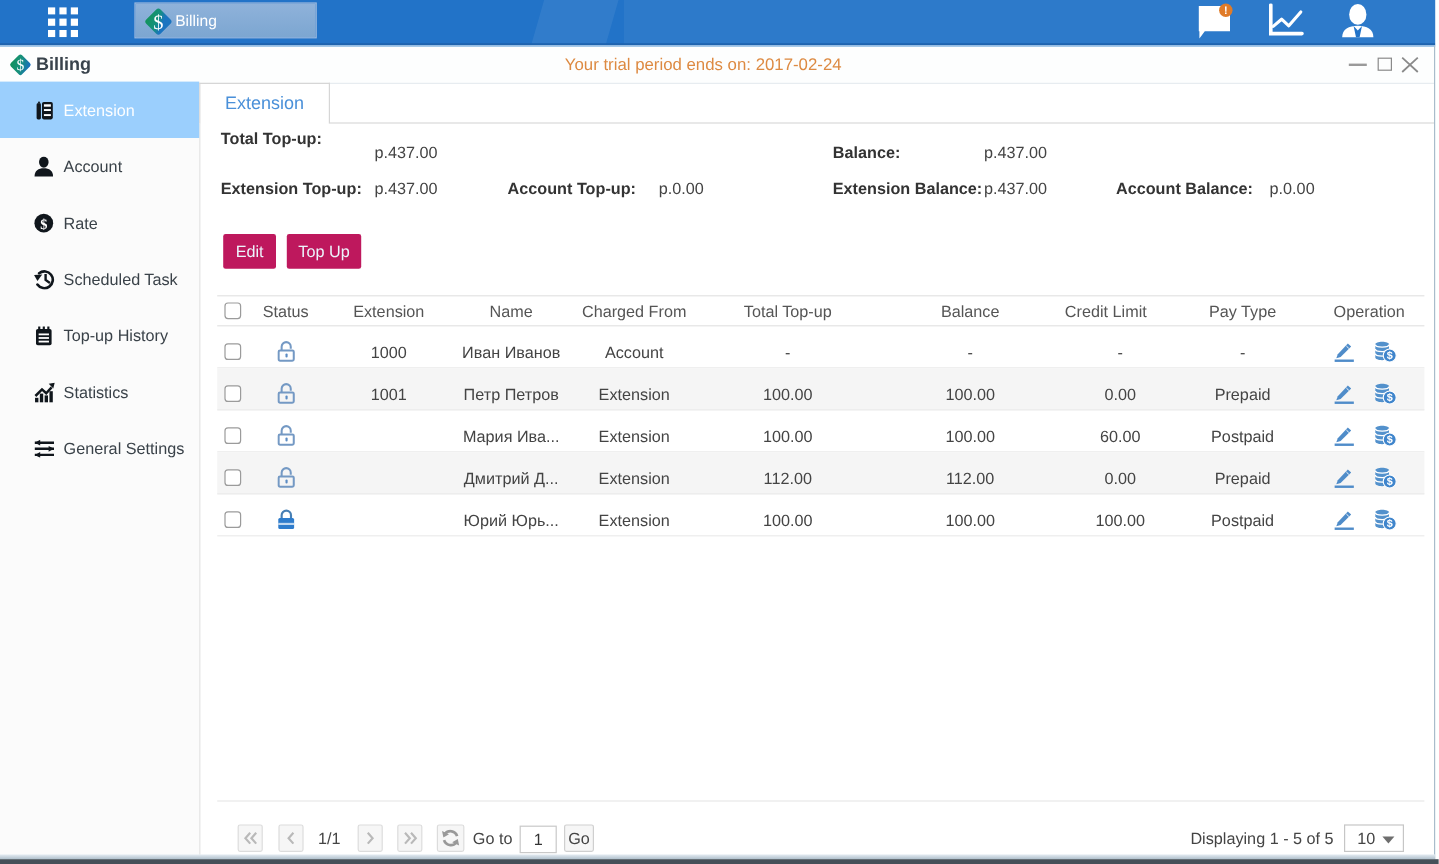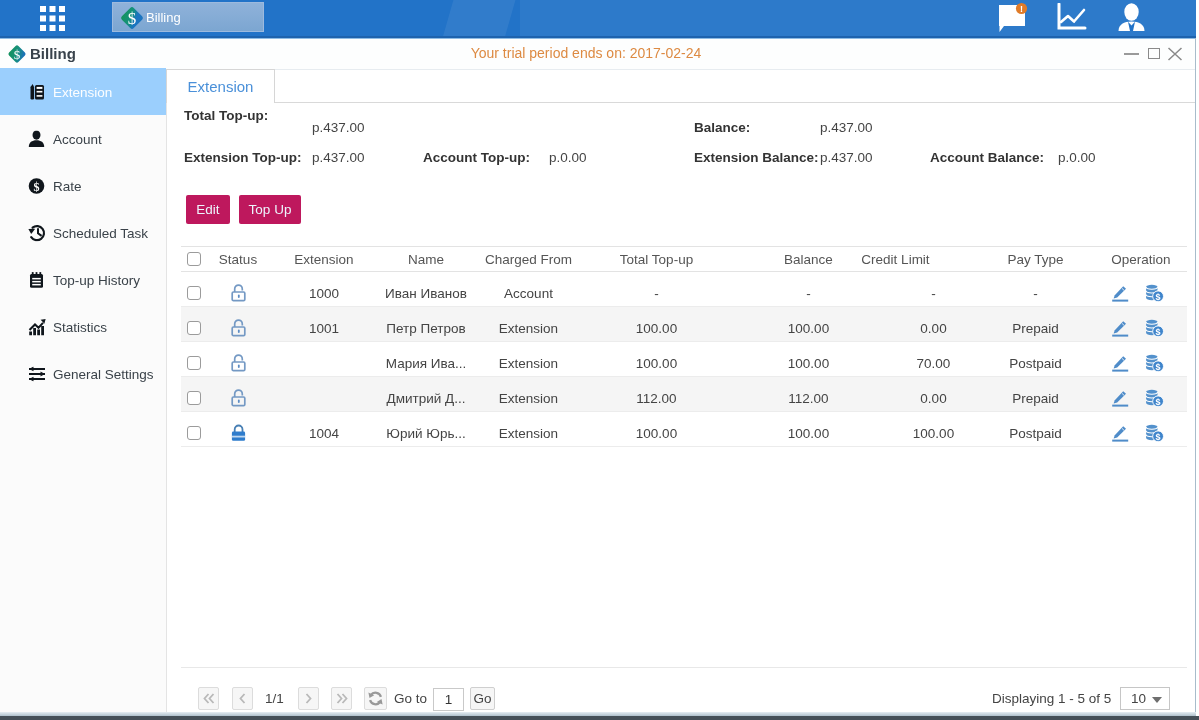--- a/index.html
+++ b/index.html
@@ -230,21 +230,21 @@
 <div class="btn" style="left:239px;top:195px;width:62px;">Top Up</div>
 
 <div class="abs" id="grid">
     <div class="hrow">
       <div class="cell hcell" style="left: 29px; width: 56px;">Status</div>
       <div class="cell hcell" style="left: 85px; width: 116px;">Extension</div>
       <div class="cell hcell" style="left: 201px; width: 88px;">Name</div>
       <div class="cell hcell" style="left: 289px; width: 117px;">Charged From</div>
       <div class="cell hcell" style="left: 406px; width: 139px;">Total Top-up</div>
       <div class="cell hcell" style="left: 545px; width: 165px;">Balance</div>
-      <div class="cell hcell" style="left: 672px; width: 85px;">Credit Limit</div>
+      <div class="cell hcell" style="left: 698px; width: 85px;">Credit Limit</div>
       <div class="cell hcell" style="left: 795px; width: 119px;">Pay Type</div>
       <div class="cell hcell" style="left: 914px; width: 92px;">Operation</div>
       <div class="cb"></div>
     </div>
     <div class="trow" style="top: 26px;">
       <div class="cb"></div>
       <div class="cell" style="left: 29px; width: 56px;">
         <svg width="15" height="18" viewBox="0 0 15 18">
           <g fill="none" stroke="#7499c4" stroke-width="1.7">
             <path d="M3.7 8 V4.9 A3.8 3.8 0 0 1 11.3 4.9 V6.6" fill="none"></path>
@@ -332,21 +332,21 @@
             <path d="M3.7 8 V4.9 A3.8 3.8 0 0 1 11.3 4.9 V6.6" fill="none"></path>
             <rect x="1.2" y="8" width="12.6" height="8.6" rx="1.2" fill="none"></rect>
           </g>
           <rect x="6.9" y="10.6" width="1.8" height="3.4" rx="0.9" fill="#5c8cc4"></rect>
         </svg>
       </div>
       <div class="cell" style="left: 201px; width: 88px;">Мария Ива...</div>
       <div class="cell" style="left: 289px; width: 117px;">Extension</div>
       <div class="cell" style="left: 406px; width: 139px;">100.00</div>
       <div class="cell" style="left: 545px; width: 165px;">100.00</div>
-      <div class="cell" style="left: 710px; width: 85px;">70.00</div>
+      <div class="cell" style="left: 710px; width: 85px;">60.00</div>
       <div class="cell" style="left: 795px; width: 119px;">Postpaid</div>
       <div class="cell" style="left: 914px; width: 92px; justify-content: flex-start; padding-left: 16px; box-sizing: border-box;">
         <svg width="19" height="17" viewBox="0 0 19 17">
           <g fill="#4f8cc9">
             <path d="M12.2 1.2 L15 3.8 L6.2 12.6 L2.6 13.6 L3.8 10.2 Z"></path>
             <rect x="1.2" y="14.6" width="16" height="2"></rect>
           </g>
           <path d="M11 3.4 L13 5.3" stroke="#fff" stroke-width="0.8"></path>
         </svg>
         <span style="display:inline-block;width:15px"></span>
@@ -406,21 +406,20 @@
     </div>
     <div class="trow" style="top: 166px;">
       <div class="cb"></div>
       <div class="cell" style="left: 29px; width: 56px;">
         <svg width="15" height="18" viewBox="0 0 15 18">
           <path d="M3.7 8 V5.4 A3.9 3.9 0 0 1 11.5 5.4 V8" fill="none" stroke="#477fb4" stroke-width="1.8"></path>
           <rect x="0.9" y="7.6" width="13.2" height="9.2" rx="1.3" fill="#2e7ccc"></rect>
           <rect x="0.9" y="11.7" width="13.2" height="1.8" fill="#fff" opacity="0.7"></rect>
         </svg>
       </div>
-      <div class="cell" style="left: 85px; width: 116px;">1004</div>
       <div class="cell" style="left: 201px; width: 88px;">Юрий Юрь...</div>
       <div class="cell" style="left: 289px; width: 117px;">Extension</div>
       <div class="cell" style="left: 406px; width: 139px;">100.00</div>
       <div class="cell" style="left: 545px; width: 165px;">100.00</div>
       <div class="cell" style="left: 710px; width: 85px;">100.00</div>
       <div class="cell" style="left: 795px; width: 119px;">Postpaid</div>
       <div class="cell" style="left: 914px; width: 92px; justify-content: flex-start; padding-left: 16px; box-sizing: border-box;">
         <svg width="19" height="17" viewBox="0 0 19 17">
           <g fill="#4f8cc9">
             <path d="M12.2 1.2 L15 3.8 L6.2 12.6 L2.6 13.6 L3.8 10.2 Z"></path>

